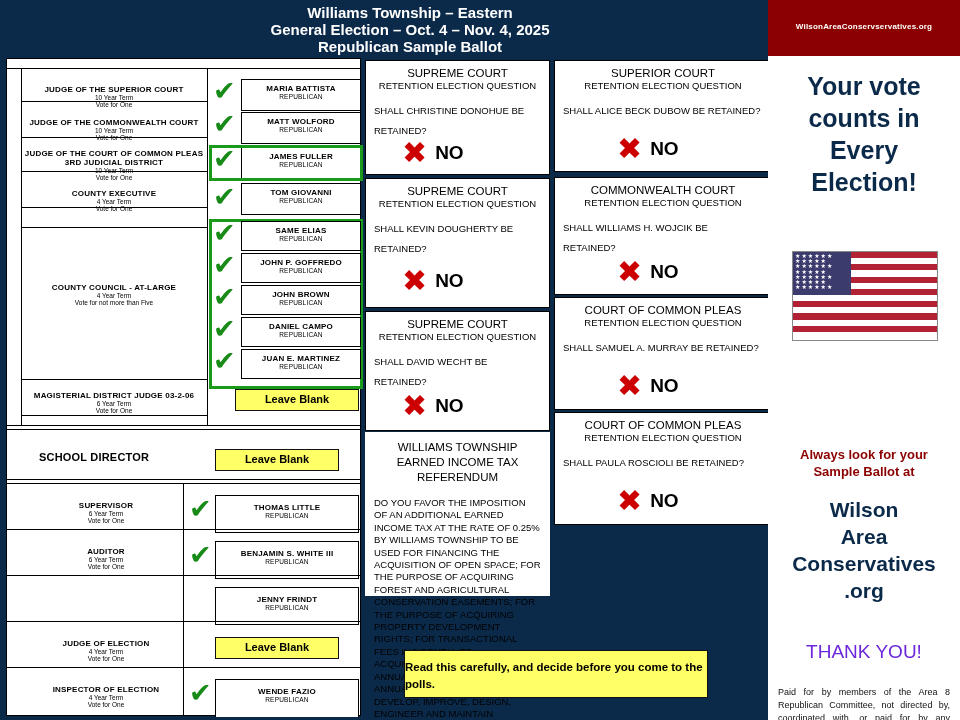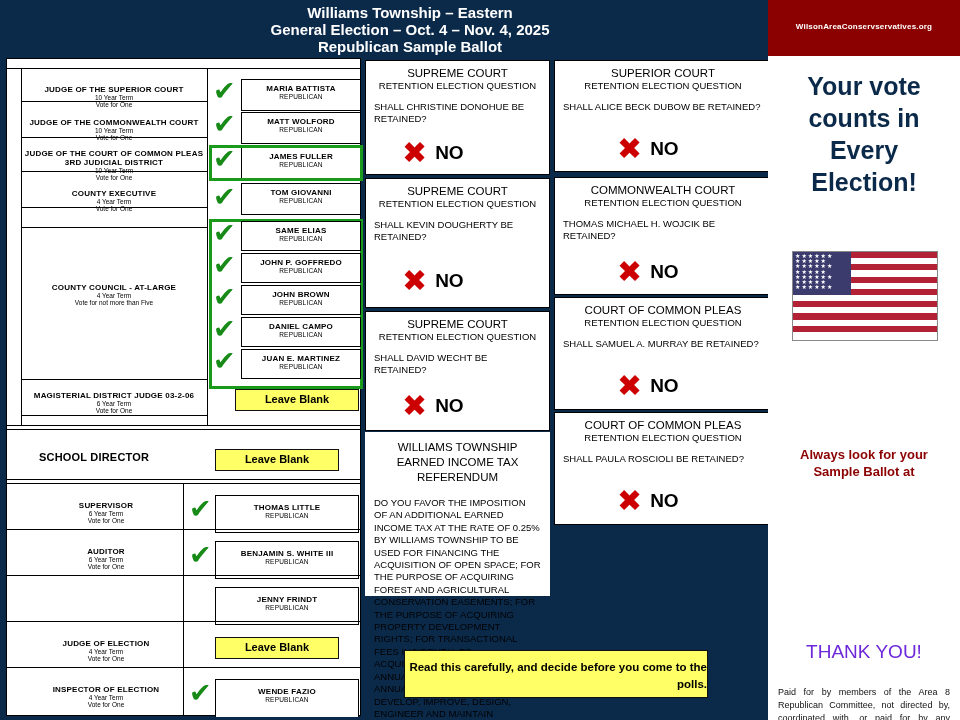--- a/index.html
+++ b/index.html
@@ -102,40 +102,40 @@
     text-align:center;font-weight:bold;font-size:11px;color:#000;
     padding:3px 4px;box-sizing:border-box;
   }
 
   
   .qbox{
     position:absolute;background:#fff;border:1px solid #000;box-sizing:border-box;
   }
   .qtitle{text-align:center;font-size:11.5px;font-weight:normal;margin-top:6px;color:#000;}
   .qsub{text-align:center;font-size:9.5px;margin-top:1px;color:#000;}
-  .qtext{font-size:9.5px;margin:10px 8px 0 8px;line-height:12px;color:#000;}
+  .qtext{font-size:9.5px;margin:10px 8px 0 8px;line-height:20px;color:#000;}
   .noline{position:absolute;display:flex;align-items:center;gap:8px;}
   .xmark{
     color:#cc0000;font-size:30px;font-weight:bold;line-height:28px;
     font-family:"DejaVu Sans", sans-serif;
   }
   .noword{font-size:19px;font-weight:bold;color:#000;}
 
   .refbox{
     position:absolute;background:#fff;border:1px solid #000;box-sizing:border-box;
   }
   .reftitle{
     text-align:center;font-size:11.5px;line-height:15px;margin:8px 10px 0 10px;color:#000;
   }
   .reftext{
     font-size:9.5px;line-height:12.4px;margin:12px 9px 0 9px;color:#000;text-align:left;
   }
   .readbox{
     position:absolute;background:#ffff66;border:1px solid #111;box-sizing:border-box;
-    text-align:right;color:#000;font-weight:bold;font-size:11.5px;line-height:17px;
+    text-align:left;color:#000;font-weight:bold;font-size:11.5px;line-height:17px;
     padding-top:8px;
   }
 </style>
 </head>
 <body>
 
 <div class="page">
 
   <div class="header">
     <div class="hdr-title">
@@ -358,21 +358,21 @@
     <div class="qtext">SHALL ALICE BECK DUBOW BE RETAINED?</div>
     <div class="noline" style="left:62px;top:74px;">
       <span class="xmark">✖</span>
       <span class="noword">NO</span>
     </div>
   </div>
 
   <div class="qbox" style="left:554px;top:177px;width:218px;height:118px;">
     <div class="qtitle">COMMONWEALTH COURT</div>
     <div class="qsub">RETENTION ELECTION QUESTION</div>
-    <div class="qtext">THOMAS  MICHAEL H. WOJCIK BE RETAINED?</div>
+    <div class="qtext">SHALL  WILLIAMS H. WOJCIK BE RETAINED?</div>
     <div class="noline" style="left:62px;top:80px;">
       <span class="xmark">✖</span>
       <span class="noword">NO</span>
     </div>
   </div>
 
   <div class="qbox" style="left:554px;top:297px;width:218px;height:113px;">
     <div class="qtitle">COURT OF COMMON PLEAS</div>
     <div class="qsub">RETENTION ELECTION QUESTION</div>
     <div class="qtext">SHALL  SAMUEL A. MURRAY BE RETAINED?</div>
@@ -414,19 +414,25 @@
       </div>
       <div class="flag-union">
         ★★★★★★<br>★★★★★<br>★★★★★★<br>★★★★★<br>★★★★★★<br>★★★★★<br>★★★★★★
       </div>
     </div>
 
     <div class="rail-note">
       <span>Always look for your Sample Ballot at</span>
     </div>
 
+    <div class="rail-org">
+      <div>Wilson</div>
+      <div>Area</div>
+      <div>Conservatives</div>
+      <div>.org</div>
+    </div>
 
     <div class="rail-thanks">THANK YOU!</div>
 
     <div class="rail-paid">Paid for by members of the Area 8 Republican Committee, not directed by, coordinated with, or paid for by any candidate or larger organization.</div>
   </div>
 
 </div>
 
 </body></html>

